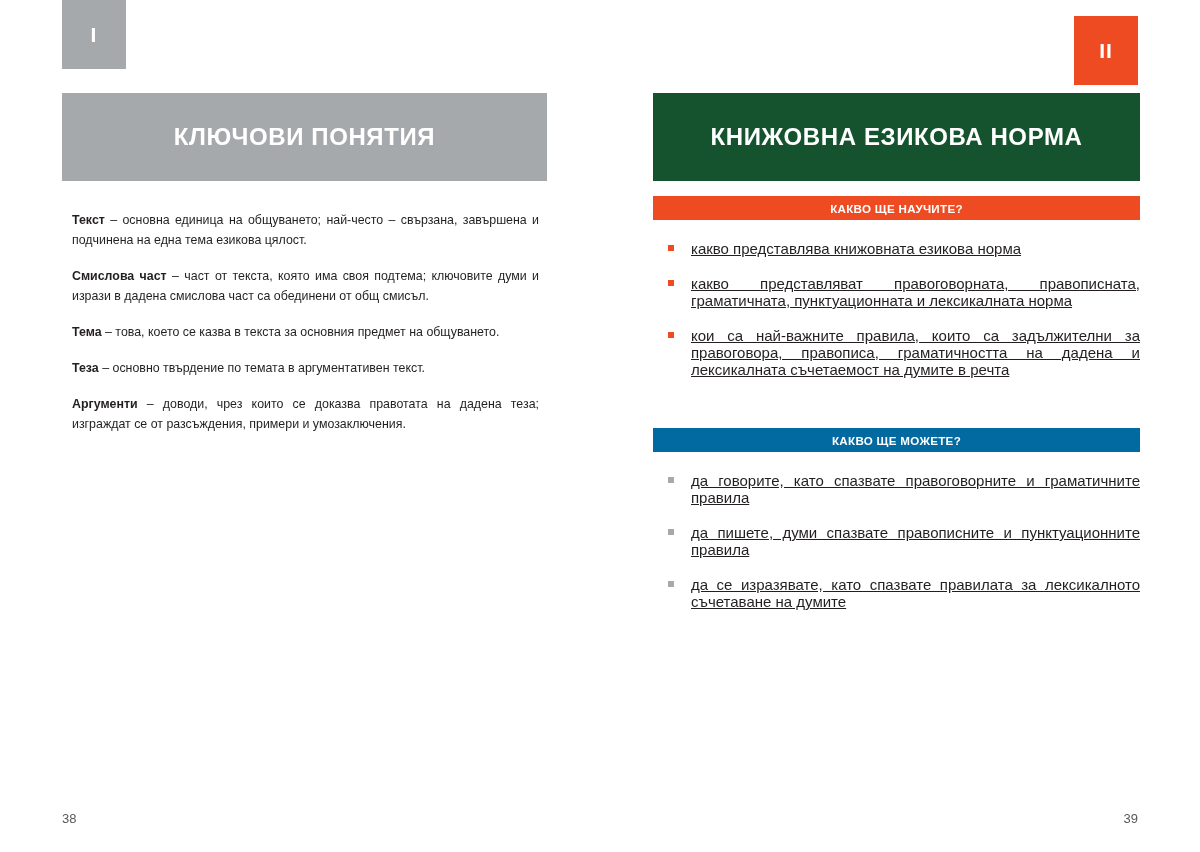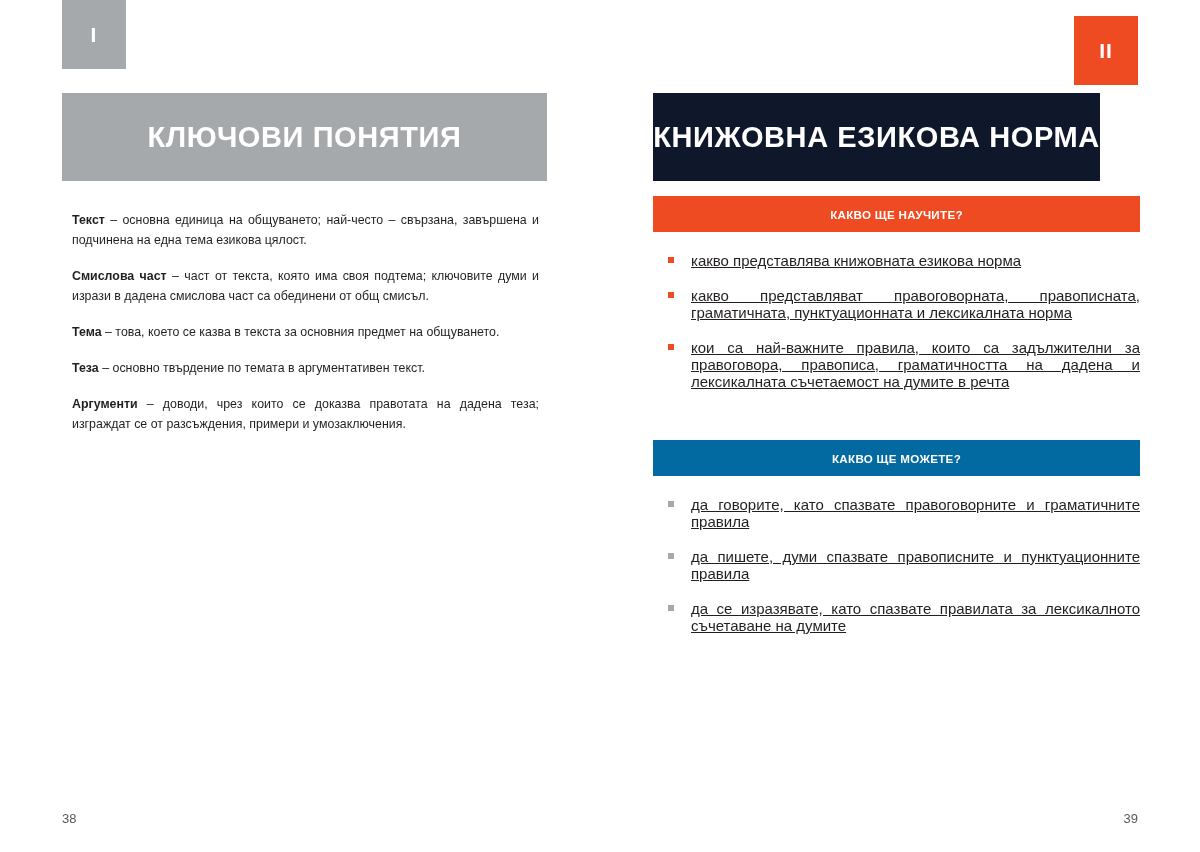--- a/index.html
+++ b/index.html
@@ -43,25 +43,25 @@
 
   
   .banner {
     position: absolute;
     height: 88px;
     display: flex;
     align-items: center;
     justify-content: center;
     color: #ffffff;
     font-weight: bold;
-    font-size: 29px;
+    font-size: 24px;
     letter-spacing: 0.6px;
   }
   .banner-left  { left: 62px;  top: 93px; width: 485px; background: #a6a9ac; }
-  .banner-right { left: 53px;  top: 93px; width: 447px; background: #0f172a; }
+  .banner-right { left: 53px;  top: 93px; width: 487px; background: #14532d; }
 
   
   .defs {
     position: absolute;
     left: 72px;
     top: 198px;
     width: 467px;
   }
   .def {
     font-size: 12.4px;
@@ -75,21 +75,21 @@
   }
 
   
   .rp-body {
     position: absolute;
     left: 53px;
     top: 196px;
     width: 487px;
   }
   .subbar {
-    height: 36px;
+    height: 24px;
     display: flex;
     align-items: center;
     justify-content: center;
     color: #ffffff;
     font-weight: bold;
     font-size: 11.6px;
     letter-spacing: 0.3px;
     text-align: right;
   }
   .subbar-orange { background: #ef4b23; }

